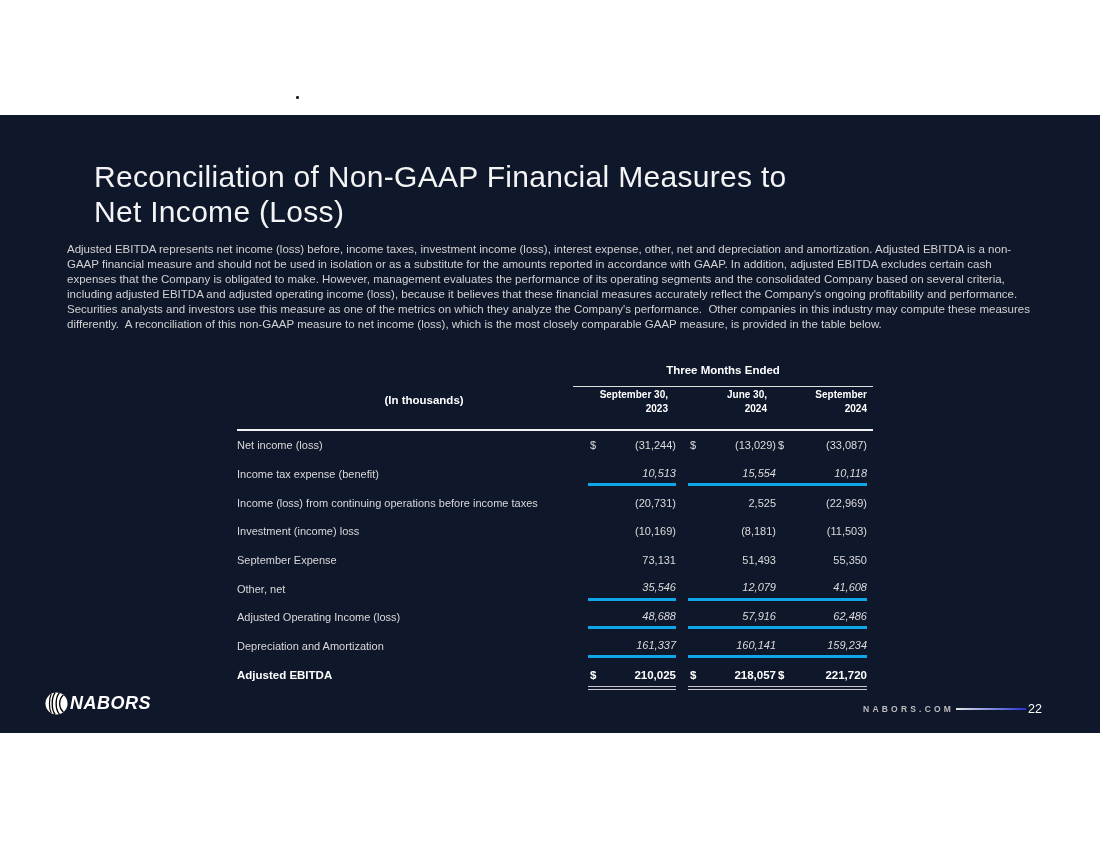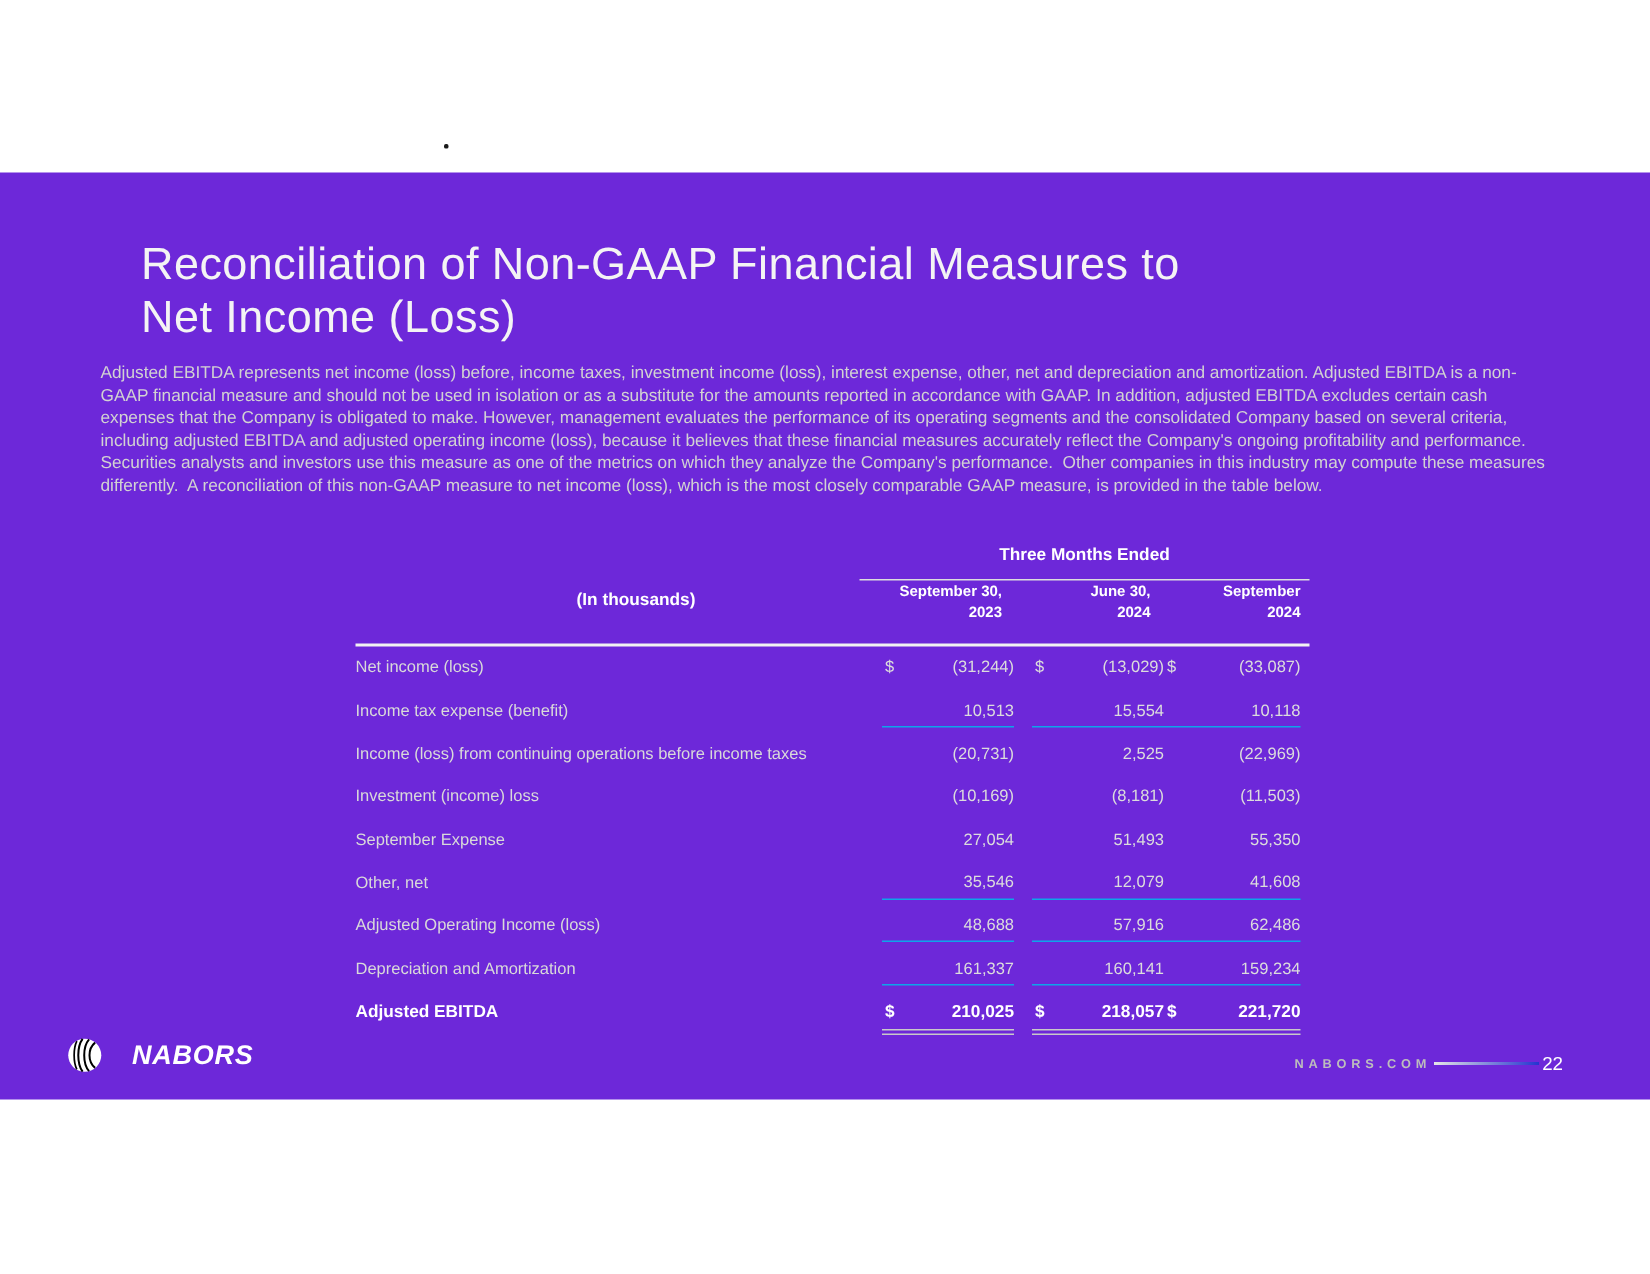--- a/index.html
+++ b/index.html
@@ -1,21 +1,21 @@
 <!DOCTYPE html>
 <html><head>
 <meta charset="utf-8">
 <style>
   html,body{margin:0;padding:0;}
   body{
     width:1100px;height:849px;position:relative;overflow:hidden;
     background:#ffffff;font-family:"Liberation Sans",sans-serif;
   }
   #stray-dot{position:absolute;left:296px;top:96px;width:2.5px;height:2.5px;background:#1a1a1a;border-radius:50%;}
-  #slide{position:absolute;left:0;top:115px;width:1100px;height:618px;background:#6d28d9;}
+  #slide{position:absolute;left:0;top:115px;width:1100px;height:618px;background:#0f172a;}
 
   
   #title{position:absolute;left:94px;top:44px;color:#f4f4f4;font-size:30px;font-weight:300;line-height:35px;letter-spacing:.3px;}
 
   
   #para{position:absolute;left:67px;top:127px;width:972px;color:#d2d2d2;font-size:11.5px;line-height:15px;white-space:pre-wrap;}
 
   
   #tbl{position:absolute;left:237px;top:247px;width:636px;font-size:11px;color:#dcdcdc;}
   .tme{position:absolute;left:336px;top:2px;width:300px;text-align:center;font-weight:700;font-size:11.5px;color:#ffffff;}
@@ -26,28 +26,28 @@
   .chead:nth-child(2){margin-left:11px;width:88px;}
   .chead:nth-child(3){margin-left:12px;width:88px;}
   .hline{position:absolute;left:0;top:67px;width:636px;border-top:2px solid #f2f2f2;}
   .rows{position:absolute;left:0;top:69px;width:636px;}
   .trow{display:flex;align-items:center;height:28.7px;}
   .rlabel{width:340px;color:#d9d9d9;}
   .vcell{width:91px;height:21px;display:flex;align-items:center;justify-content:flex-end;position:relative;}
   .vcell:nth-of-type(2){margin-left:11px;width:88px;}
   .vcell:nth-of-type(3){margin-left:12px;width:88px;}
   .vcell .dollar{position:absolute;left:2px;}
-  .vcell.ul{border-bottom:1px solid #0ea5e9;}
+  .vcell.ul{border-bottom:3px solid #0ea5e9;font-style:italic;}
   .vcell.dbl::after{content:"";position:absolute;left:0;right:0;bottom:-5px;height:2px;
     border-top:1.5px solid #c9c9c9;border-bottom:1.5px solid #c9c9c9;}
   .trow.bold{font-weight:700;font-size:11.5px;color:#ffffff;}
   .trow.bold .rlabel{color:#ffffff;}
 
   
-  #brand{position:absolute;left:45px;top:577px;display:flex;align-items:center;gap:20px;}
+  #brand{position:absolute;left:45px;top:577px;display:flex;align-items:center;gap:2px;}
   #brand-name{color:#ffffff;font-weight:700;font-style:italic;font-size:18px;letter-spacing:.5px;}
   #footer-right{position:absolute;right:58px;top:587px;display:flex;align-items:center;gap:2px;}
   .site{font-size:8.5px;letter-spacing:3.2px;color:#bdbdbd;font-weight:700;}
   .grad-line{width:70px;height:1.5px;background:linear-gradient(90deg,#e6e6e6,#2433d0);}
   .pageno{font-size:12.5px;color:#ffffff;}
 </style>
 </head>
 <body>
 
 <div id="stray-dot"></div>
@@ -138,21 +138,21 @@
           </div>
     <div class="vcell">
             <span class="dollar"></span>
             <span class="val">(11,503)</span>
           </div>
   </div>
         <div class="trow">
     <div class="rlabel">September Expense</div>
     <div class="vcell">
             <span class="dollar"></span>
-            <span class="val">27,054</span>
+            <span class="val">73,131</span>
           </div>
     <div class="vcell">
             <span class="dollar"></span>
             <span class="val">51,493</span>
           </div>
     <div class="vcell">
             <span class="dollar"></span>
             <span class="val">55,350</span>
           </div>
   </div>

